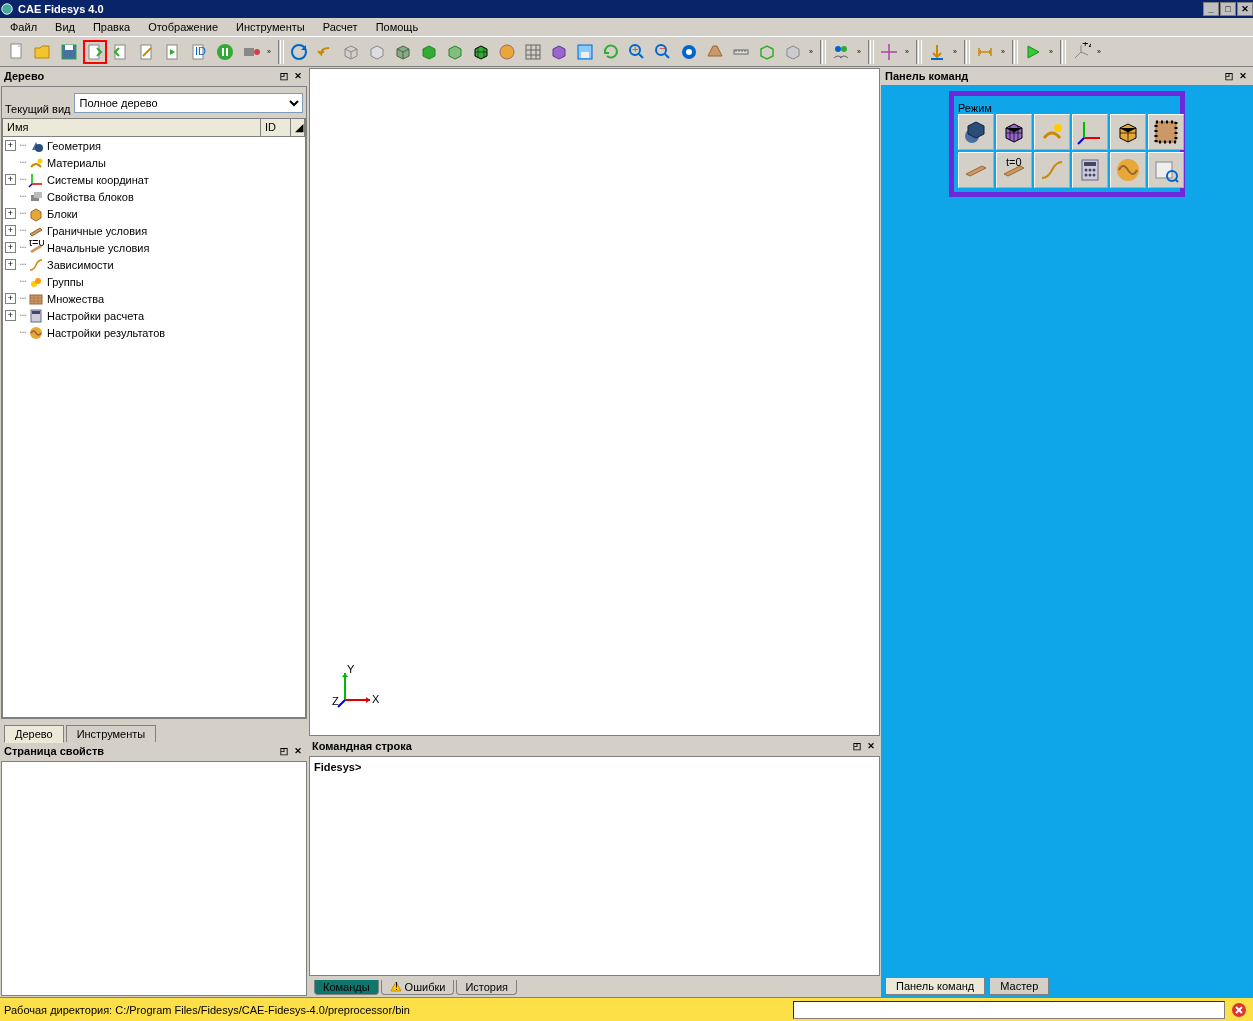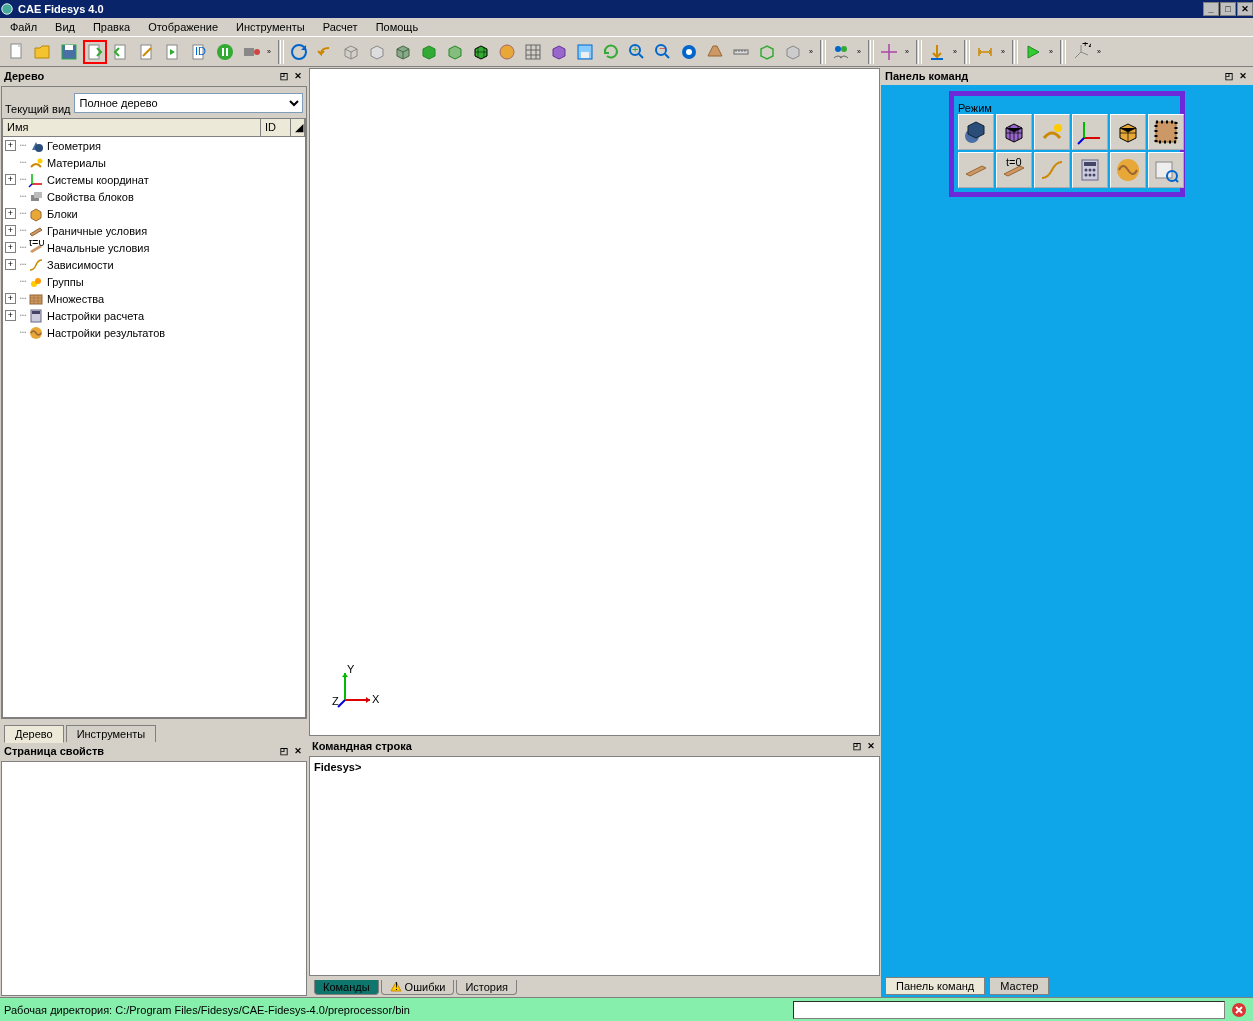--- a/index.html
+++ b/index.html
@@ -53,21 +53,21 @@
 .cmd-tabs .ctab { padding: 1px 8px; border: 1px solid #808080; background: #d4d0c8; display: flex; align-items: center; gap: 3px; border-radius: 0 0 4px 4px; border-top: none; }
 .cmd-tabs .ctab.active { background: #0f766e; }
 .right-col { width: 372px; background: #0ea5e9; display: flex; flex-direction: column; }
 .cmd-panel-r { margin: 2px; }
 .mode-group { border: 5px solid #6d28d9; margin: 4px; padding: 6px 4px 4px 4px; position: relative; width: 236px; margin-left: auto; margin-right: auto; }
 .mode-grid { display: grid; grid-template-columns: repeat(6, 36px); grid-template-rows: 36px 36px; gap: 2px; }
 .mode-btn { width: 36px; height: 36px; border: 1px outset #fff; background: #d4d0c8; display: flex; align-items: center; justify-content: center; cursor: default; }
 .right-bottom-tabs { margin-top: auto; display: flex; padding: 2px 4px; gap: 4px; }
 .right-bottom-tabs .rtab { padding: 2px 10px; border: 1px solid #808080; background: #d4d0c8; }
 .right-bottom-tabs .rtab.active { background: #ece9d8; }
-.statusbar { height: 24px; background: #86efac; border-top: 1px solid #808080; display: flex; align-items: center; padding: 2px 4px; gap: 4px; }
+.statusbar { height: 24px; background: #fde047; border-top: 1px solid #808080; display: flex; align-items: center; padding: 2px 4px; gap: 4px; }
 .statusbar .status-text { flex: 0 0 auto; width: 785px; }
 .statusbar .status-input { flex: 1; height: 18px; border: 1px inset #808080; background: #fff; }
 .statusbar .status-btn { width: 20px; height: 18px; display: flex; align-items: center; justify-content: center; }
 </style>
 </head>
 <body>
 
 <div class="titlebar">
   <svg class="logo" viewBox="0 0 16 16">
       <circle cx="8" cy="8" r="6" fill="#4a9" stroke="#fff"></circle>

